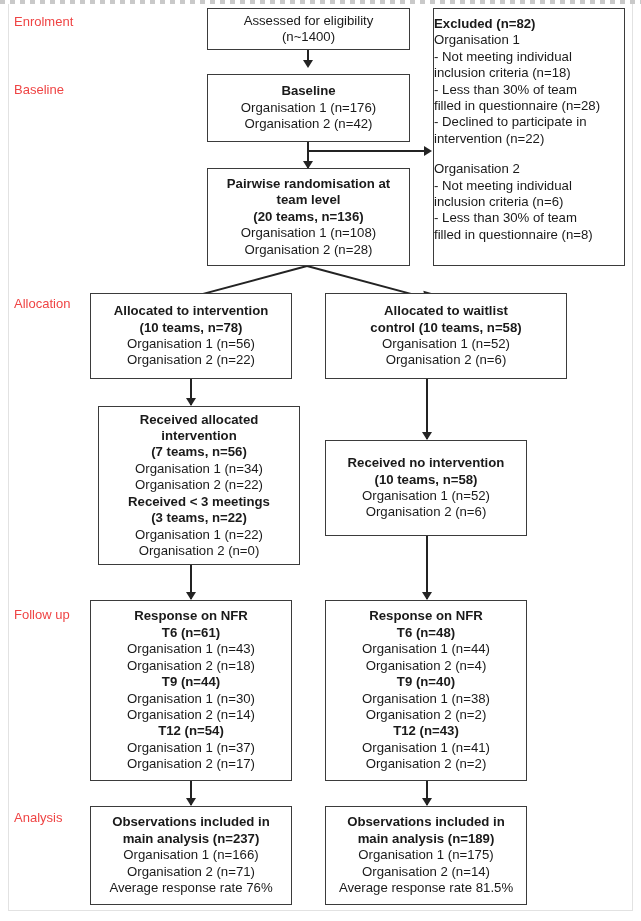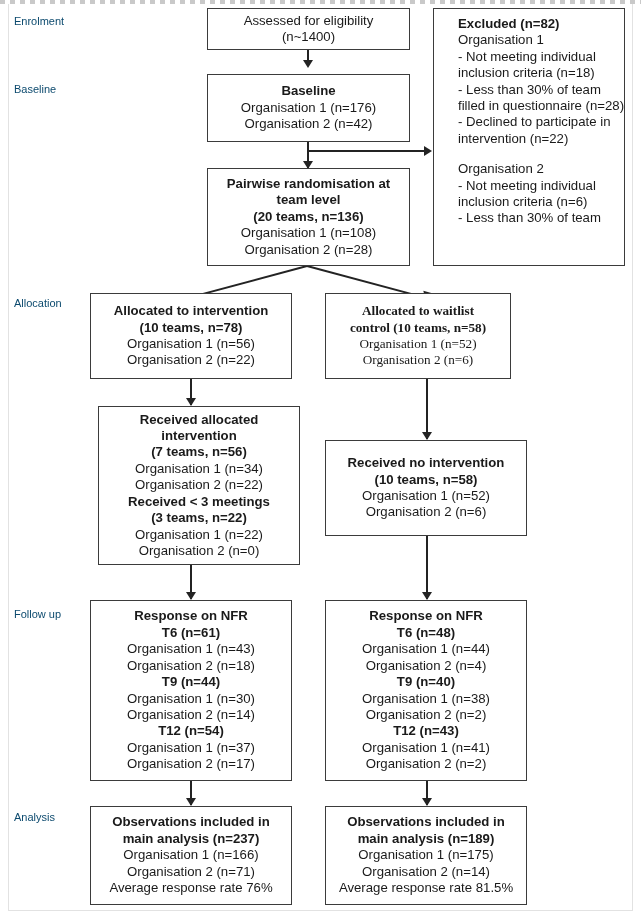--- a/index.html
+++ b/index.html
@@ -36,41 +36,41 @@
     left: 0px;
     top: 0px;
     width: 641px;
     height: 4px;
     background: repeating-linear-gradient(to right,
         #c9c9c9 0px, #c9c9c9 5px, #ffffff 5px, #ffffff 10px);
   }
 
   .stage-label {
     position: absolute;
-    font-size: 11px;
+    font-size: 13px;
     line-height: 15px;
-    color: #0c4a6e;
+    color: #ef4444;
     white-space: nowrap;
   }
 
   .box {
     position: absolute;
     box-sizing: border-box;
     border: 1.6px solid #3b3b3b;
     background: #ffffff;
     display: flex;
     flex-direction: column;
     justify-content: center;
     align-items: center;
     padding: 3px 14px;
   }
   .box.left-align {
     align-items: flex-start;
     justify-content: flex-start;
-    padding: 7px 24px;
+    padding: 7px 0;
   }
   .line {
     font-size: 13.2px;
     line-height: 16.4px;
     white-space: nowrap;
     color: #1a1a1a;
   }
   .line.b { font-weight: bold; }
   .spacer { height: 14px; }
 
@@ -185,30 +185,31 @@
     <div class="line">inclusion criteria (n=18)</div>
     <div class="line">- Less than 30% of team</div>
     <div class="line">filled in questionnaire (n=28)</div>
     <div class="line">- Declined to participate in</div>
     <div class="line">intervention (n=22)</div>
     <div class="spacer"></div>
     <div class="line">Organisation 2</div>
     <div class="line">- Not meeting individual</div>
     <div class="line">inclusion criteria (n=6)</div>
     <div class="line">- Less than 30% of team</div>
+    <div class="line">filled in questionnaire (n=8)</div>
   </div>
 
   <div class="box" style="left:90px; top:293px; width:202px; height:86px;">
     <div class="line b">Allocated to intervention</div>
     <div class="line b">(10 teams, n=78)</div>
     <div class="line">Organisation 1 (n=56)</div>
     <div class="line">Organisation 2 (n=22)</div>
   </div>
 
-  <div class="box" style="left:325px; top:293px; width:186px; height:86px;font-family:Liberation Serif, serif;">
+  <div class="box" style="left:325px; top:293px; width:242px; height:86px;">
     <div class="line b">Allocated to waitlist</div>
     <div class="line b">control (10 teams, n=58)</div>
     <div class="line">Organisation 1 (n=52)</div>
     <div class="line">Organisation 2 (n=6)</div>
   </div>
 
   <div class="box" style="left:98px; top:406px; width:202px; height:159px;">
     <div class="line b">Received allocated</div>
     <div class="line b">intervention</div>
     <div class="line b">(7 teams, n=56)</div>

